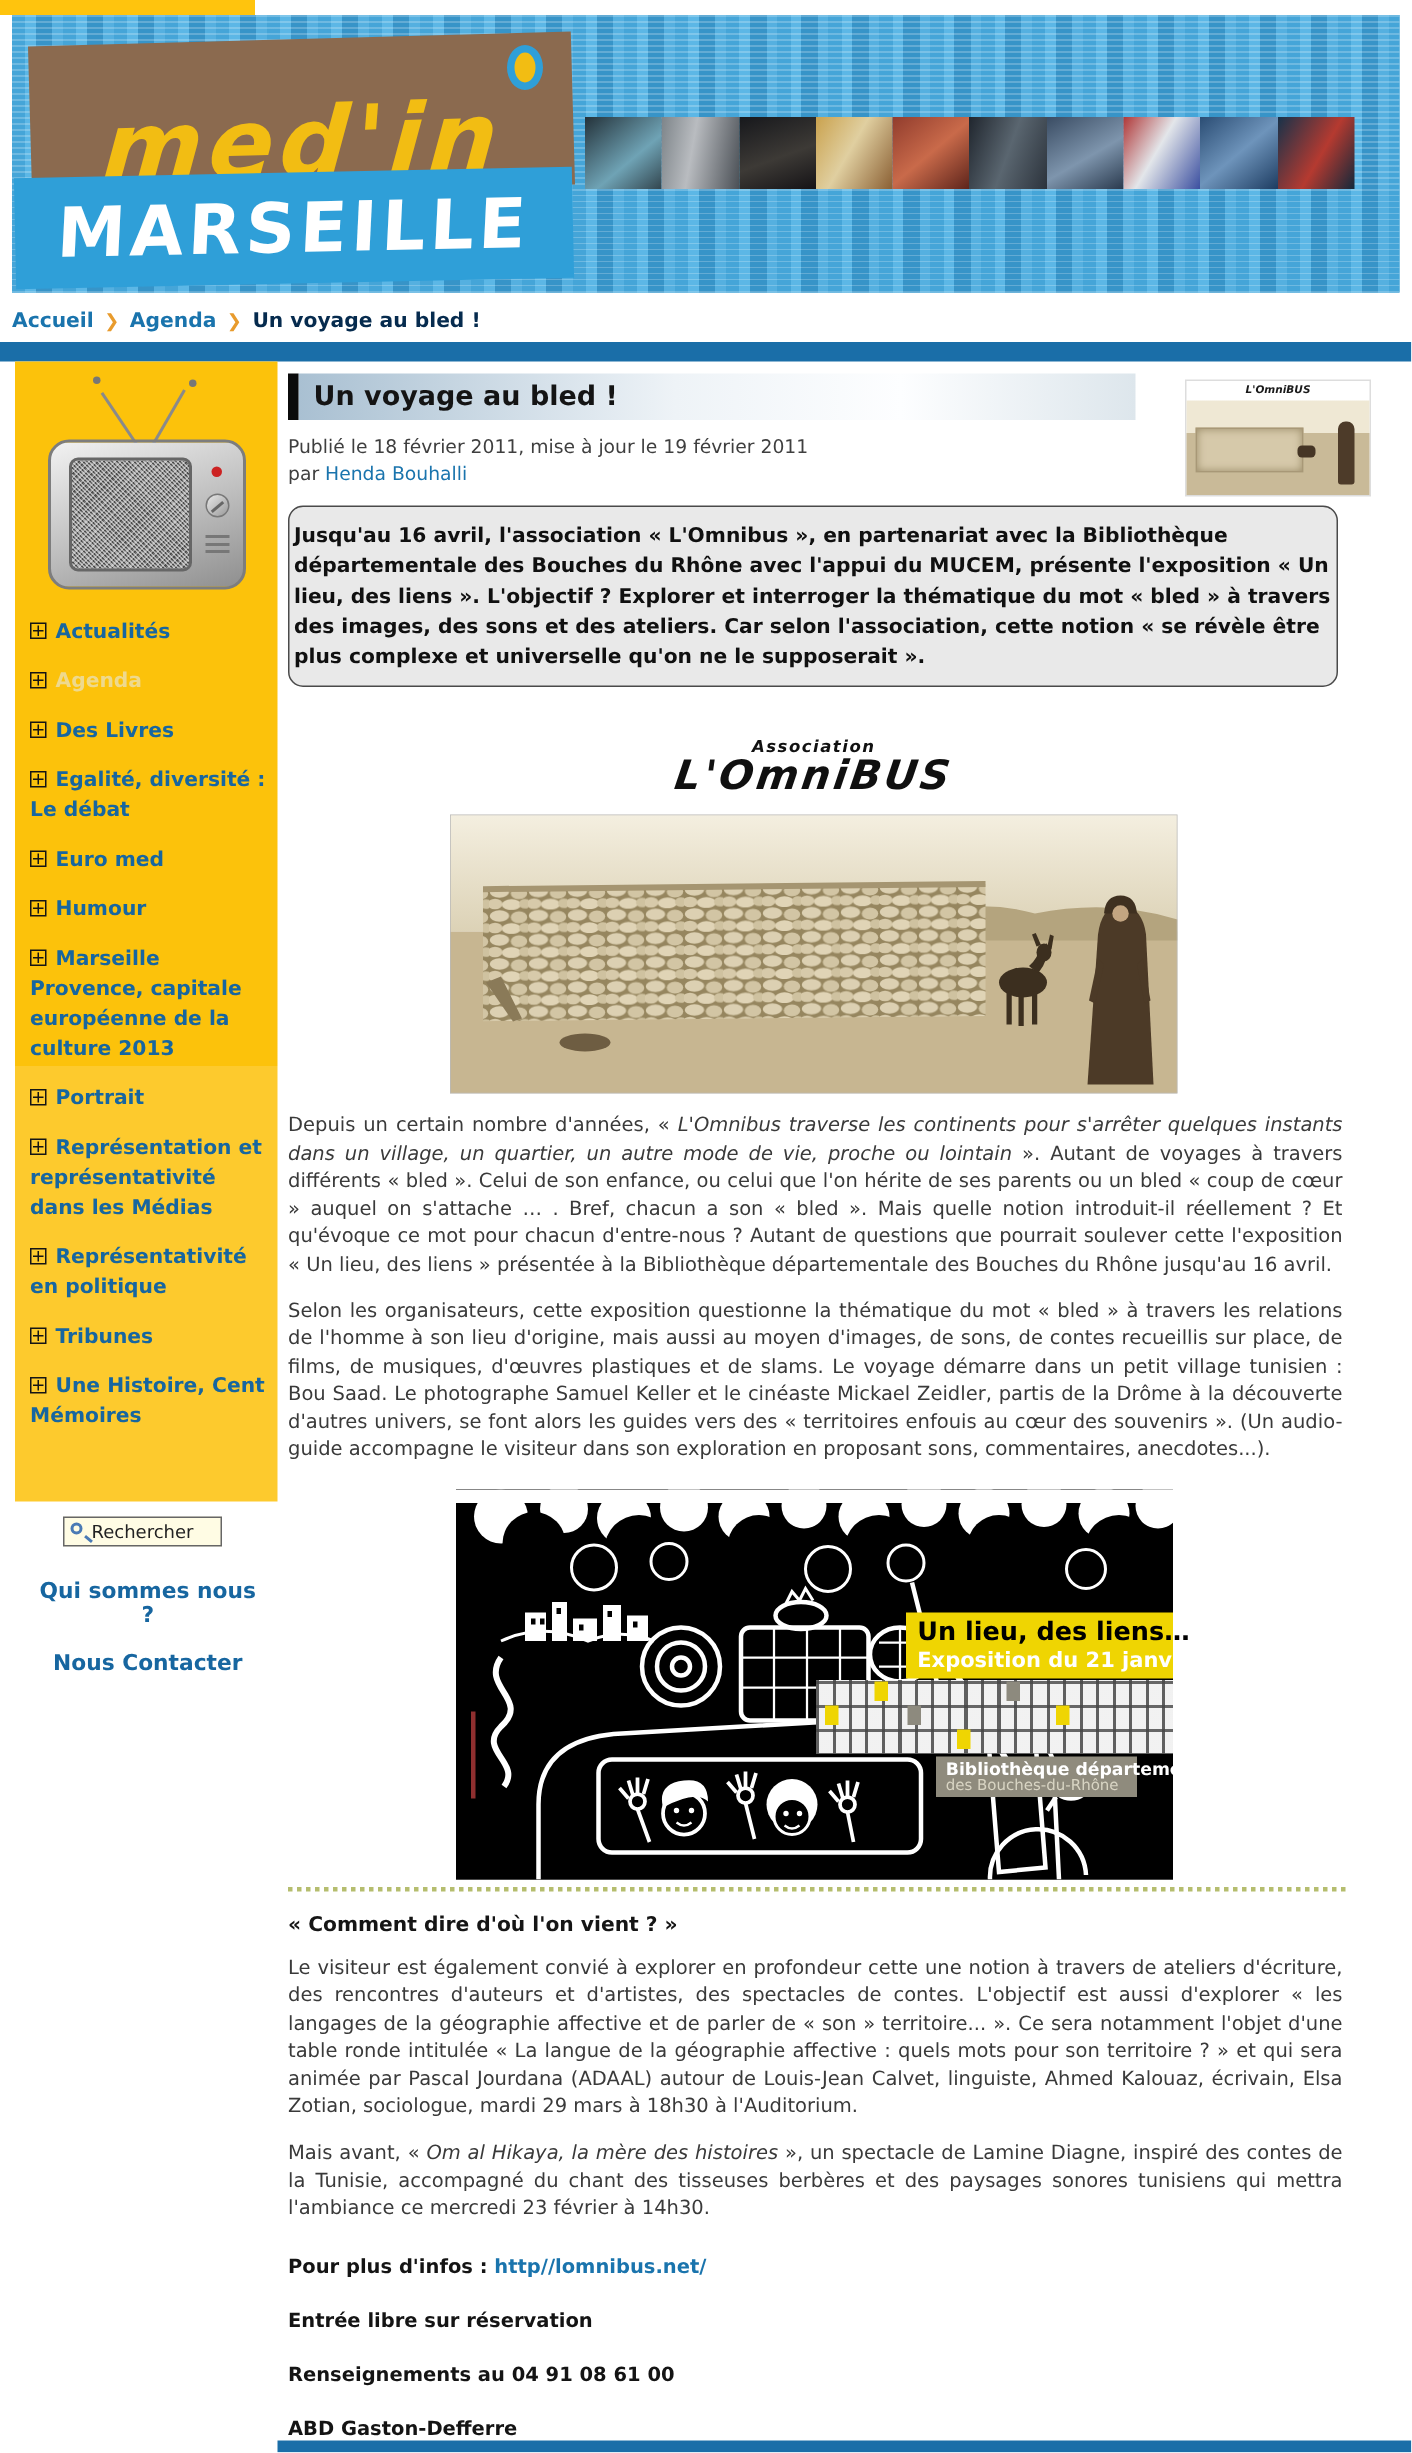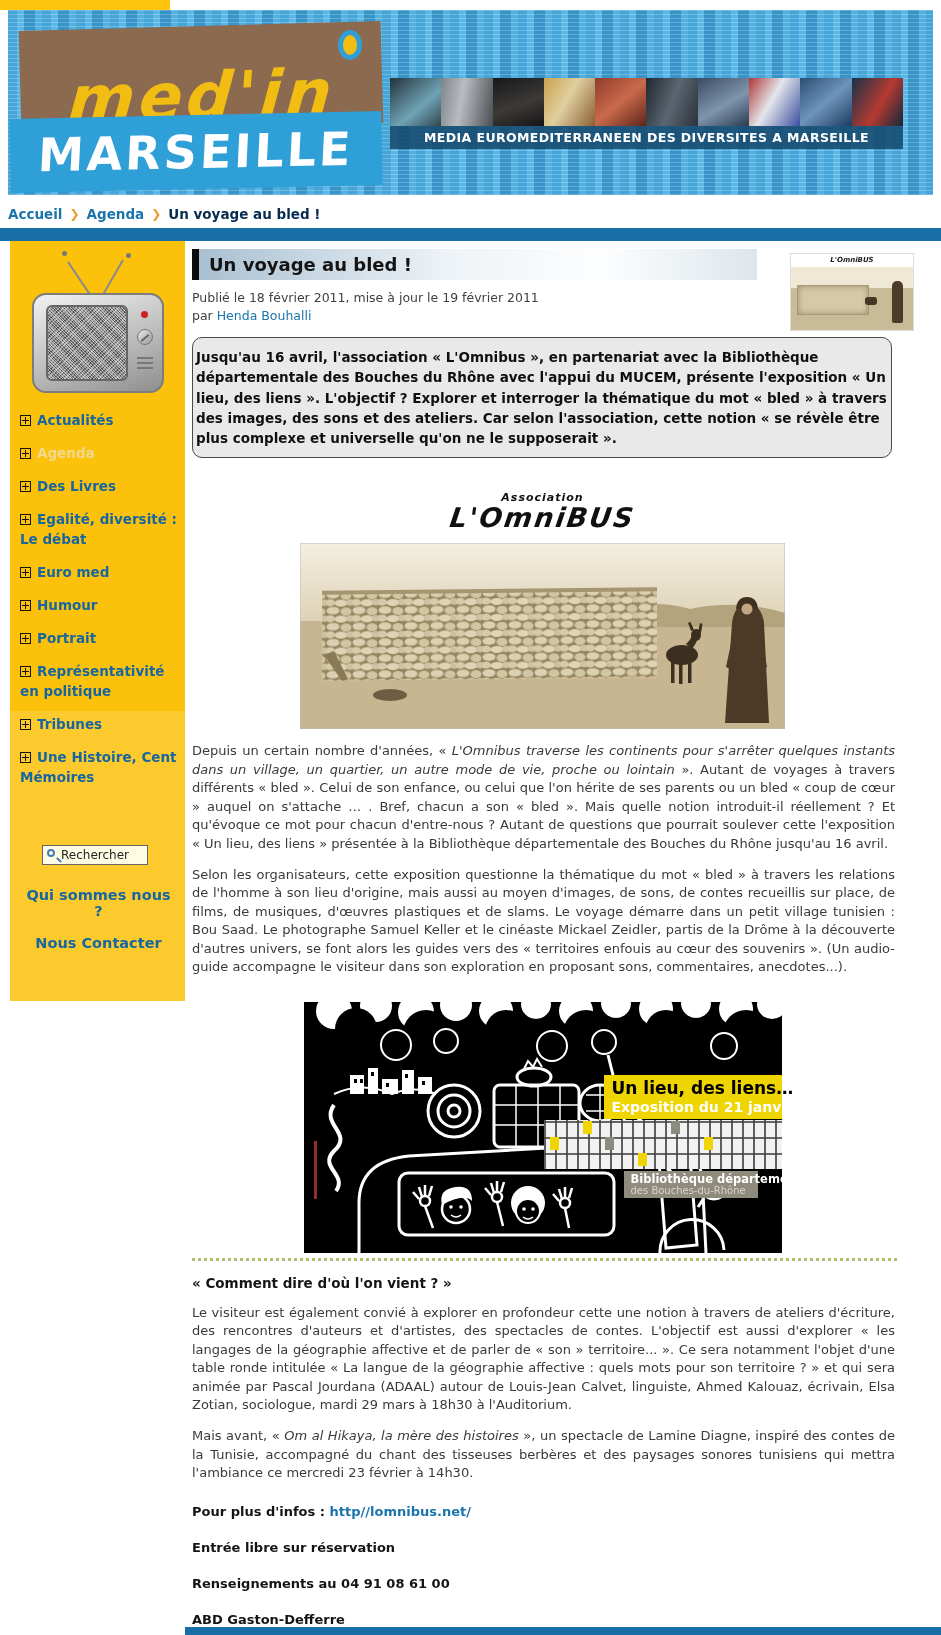--- a/index.html
+++ b/index.html
@@ -171,23 +171,20 @@
       <div class="cell"></div>
       <div class="cell"></div>
       <div class="cell"></div>
       <div class="cell"></div>
       <div class="cell"></div>
       <div class="cell"></div>
       <div class="cell"></div>
       <div class="cell"></div>
       <div class="cell"></div>
     </div>
-    <div class="tagline-bar">
-      <span>MEDIA EUROMEDITERRANEEN DES DIVERSITES A MARSEILLE</span>
-    </div>
   </header>
 
   <nav class="breadcrumb">
     <a href="#">Accueil</a>
     <span class="sep">❯</span>
     <a href="#">Agenda</a>
     <span class="sep">❯</span>
     <span class="current">Un voyage au bled !</span>
   </nav>
 
@@ -207,21 +204,23 @@
       </div>
     </div>
 
     <ul class="side-menu">
       <li><span class="plus-box"></span><a href="#">Actualités</a></li>
       <li class="active"><span class="plus-box"></span><a href="#">Agenda</a></li>
       <li><span class="plus-box"></span><a href="#">Des Livres</a></li>
       <li><span class="plus-box"></span><a href="#">Egalité, diversité : Le débat</a></li>
       <li><span class="plus-box"></span><a href="#">Euro med</a></li>
       <li><span class="plus-box"></span><a href="#">Humour</a></li>
+      <li><span class="plus-box"></span><a href="#">Marseille Provence, capitale européenne de la culture 2013</a></li>
       <li><span class="plus-box"></span><a href="#">Portrait</a></li>
+      <li><span class="plus-box"></span><a href="#">Représentation et représentativité dans les Médias</a></li>
       <li><span class="plus-box"></span><a href="#">Représentativité en politique</a></li>
       <li><span class="plus-box"></span><a href="#">Tribunes</a></li>
       <li><span class="plus-box"></span><a href="#">Une Histoire, Cent Mémoires</a></li>
     </ul>
 
     <div class="searchbox">
       <span class="mag"></span>
       <input type="text" value="Rechercher" style="">
     </div>
 

